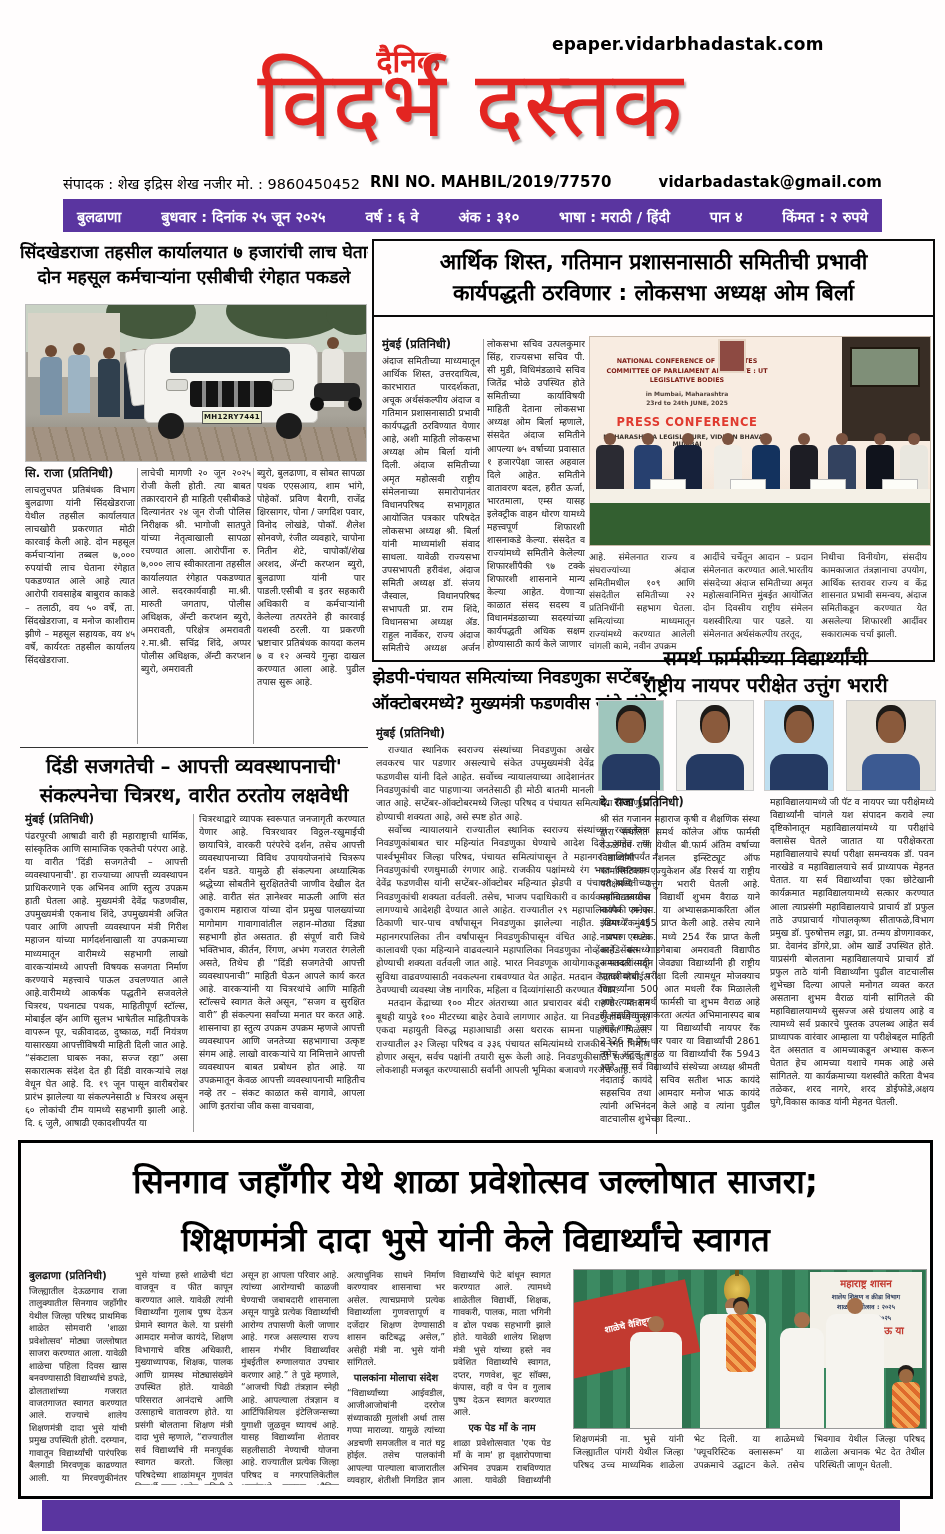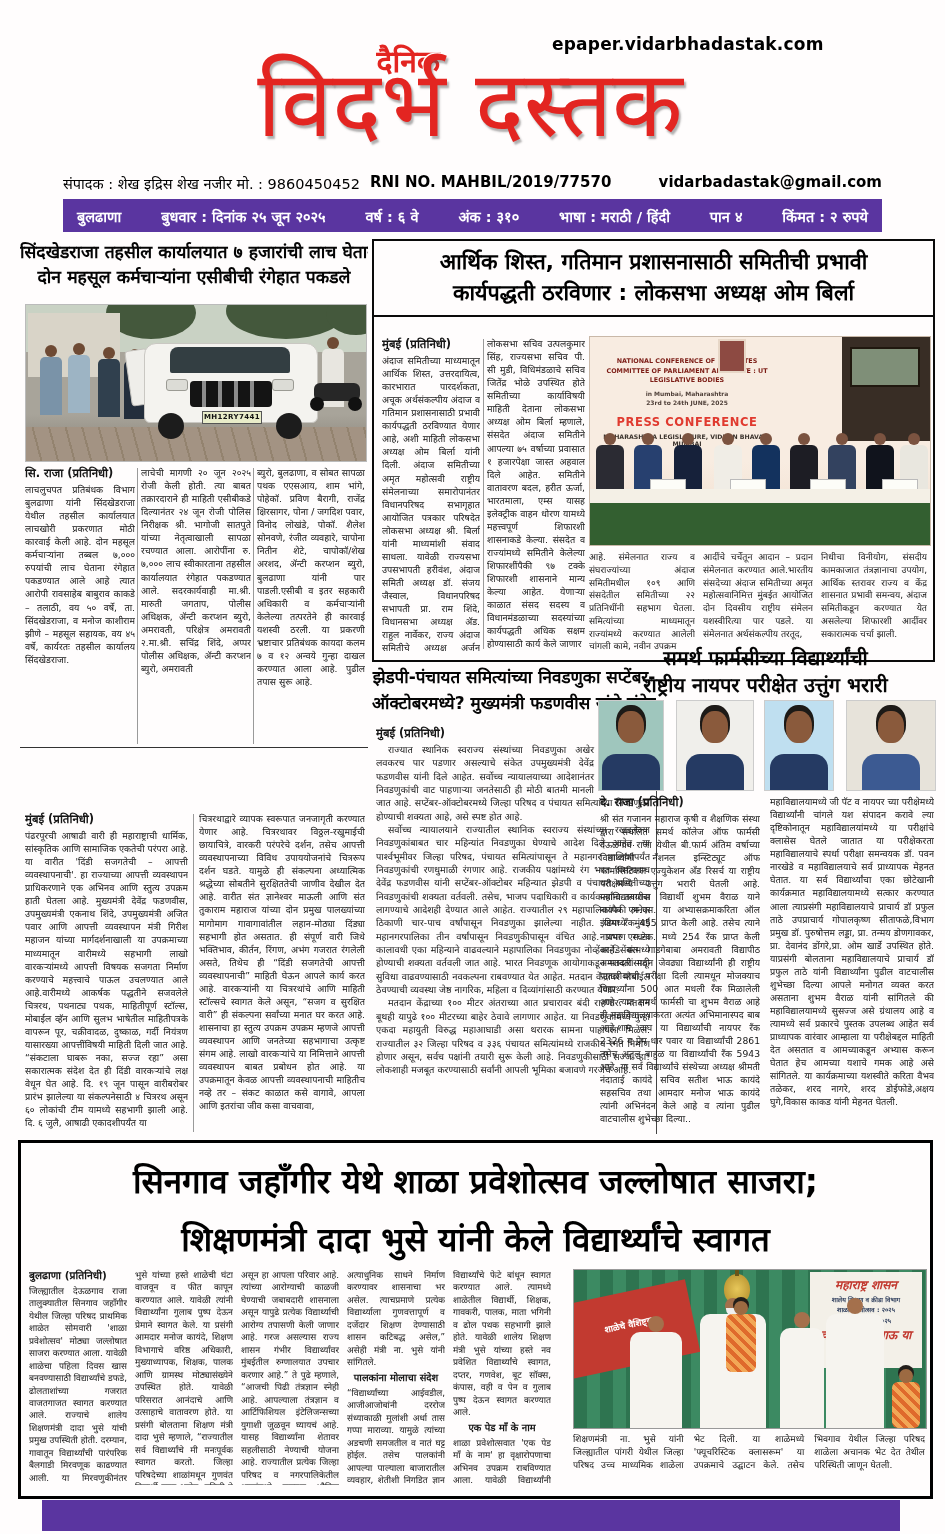--- a/index.html
+++ b/index.html
@@ -85,21 +85,21 @@
   .boxF{left:18px;top:1140px;width:909px;height:353px;border:3px solid #000;}
   .fhl{position:absolute;left:0;top:10px;width:100%;font-size:33px;font-weight:bold;text-align:center;line-height:1.75;overflow:hidden;}
   .fhl div{white-space:nowrap;}
   .subhead{font-weight:bold;text-align:center;font-size:9.8px;margin:2px 0;text-indent:0;}
   .photoF{position:absolute;left:552px;top:126px;width:352px;height:158px;overflow:hidden;border:1px solid #999;
     background:repeating-linear-gradient(90deg,#2e7450 0 13px,#3c8a62 13px 26px);}
   .redbanner{position:absolute;left:-10px;top:22px;width:130px;height:74px;background:#c23a30;transform:rotate(-12deg);
     color:#fff;font-size:9px;font-weight:bold;text-align:center;padding-top:26px;box-sizing:border-box;}
   .govbanner{position:absolute;right:4px;top:2px;width:112px;height:96px;background:#f3f0e8;padding:4px 3px;box-sizing:border-box;
     font-size:6.4px;font-weight:bold;color:#31405e;text-align:center;line-height:1.6;}
-  .govbanner .g1{color:#c23a30;font-size:12px;font-style:italic;}
+  .govbanner .g1{color:#c23a30;font-size:10px;}
   .bell{position:absolute;left:150px;top:4px;width:26px;height:30px;background:radial-gradient(#e7c75a,#b08a28);border-radius:50% 50% 46% 46%;}
   .bell::before{content:"";position:absolute;left:11px;top:-6px;width:4px;height:8px;background:#6b5518;}
   .pf{position:absolute;border-radius:10px 10px 0 0;background:#f6f4ef;}
   .pf::before{content:"";position:absolute;left:50%;top:-16px;width:16px;height:16px;margin-left:-8px;border-radius:50%;background:#a4704c;}
   .beard::after{content:"";position:absolute;left:50%;top:-6px;width:14px;height:8px;margin-left:-7px;border-radius:0 0 8px 8px;background:#efefef;}
   .kid{position:absolute;background:repeating-linear-gradient(45deg,#df6a2c 0 4px,#f2a756 4px 8px);border-radius:6px;}
   .kid::before{content:"";position:absolute;left:50%;top:-13px;width:14px;height:14px;margin-left:-7px;border-radius:50%;background:#9c6a42;box-shadow:0 -3px 0 1px #221e1a;}
   .fcap{position:absolute;left:552px;top:290px;width:352px;height:56px;column-count:3;column-gap:10px;
         font-size:9px;line-height:1.45;text-align:justify;font-weight:500;color:#111;overflow:hidden;}
   
@@ -234,20 +234,24 @@
   <div class="stu stu3" style="left:764px;width:68px"></div>
   <div class="stu stu4" style="left:846px;width:88px"></div>
 
   <div class="colbox" style="left:600px;top:795px;width:160px;height:340px">
     <div class="byline">दे. राजा (प्रतिनिधी)</div>
     <span>श्री संत गजानन महाराज कृषी व शैक्षणिक संस्था द्वारा संचलित समर्थ कॉलेज ऑफ फार्मसी देऊळगाव राजा येथील बी.फार्म अंतिम वर्षाच्या विद्यार्थ्यांनी नॅशनल इन्स्टिट्यूट ऑफ फार्मासिटिकल एज्युकेशन अँड रिसर्च या राष्ट्रीय परीक्षेमध्ये उत्तुंग भरारी घेतली आहे. महाविद्यालयाचा विद्यार्थी शुभम वैराळ याने नायपर एम.एस. या अभ्यासक्रमाकरिता ऑल इंडिया रँक 455 प्राप्त केली आहे. तसेच त्याने नायपर एम.टेक. मध्ये 254 रँक प्राप्त केली आहे. संत गाडगेबाबा अमरावती विद्यापीठ अमरावती मधून जेवढ्या विद्यार्थ्यांनी ही राष्ट्रीय पातळीवरची परीक्षा दिली त्यामधून मोजक्याच विद्यार्थ्यांना 500 आत मधली रँक मिळालेली आहे त्यात समर्थ फार्मसी चा शुभम वैराळ आहे ही महाविद्यालयाकरता अत्यंत अभिमानास्पद बाब आहे.शाम वाघ या विद्यार्थ्यांची नायपर रँक 2326 व प्रेम धार पवार या विद्यार्थ्यांची 2861 तसेच अतुल बाहुळ या विद्यार्थ्यांची रँक 5943 आहे. या सर्व विद्यार्थ्यांचे संस्थेच्या अध्यक्ष श्रीमती नंदाताई कायंदे सचिव सतीश भाऊ कायंदे सहसचिव तथा आमदार मनोज भाऊ कायंदे त्यांनी अभिनंदन केले आहे व त्यांना पुढील वाटचालीस शुभेच्छा दिल्या..</span>
   </div>
   <div class="colbox" style="left:770px;top:795px;width:164px;height:340px">महाविद्यालयामध्ये जी पॅट व नायपर च्या परीक्षेमध्ये विद्यार्थ्यांनी चांगले यश संपादन करावे ल्या दृष्टिकोनातून महाविद्यालयांमध्ये या परीक्षांचे क्लासेस घेतले जातात या परीक्षेकरता महाविद्यालयाचे स्पर्धा परीक्षा समन्वयक डॉ. पवन नारखेडे व महाविद्यालयाचे सर्व प्राध्यापक मेहनत घेतात. या सर्व विद्यार्थ्यांचा एका छोटेखानी कार्यक्रमात महाविद्यालयामध्ये सत्कार करण्यात आला त्याप्रसंगी महाविद्यालयाचे प्राचार्य डॉ प्रफुल ताठे उपप्राचार्य गोपालकृष्ण सीताफळे,विभाग प्रमुख डॉ. पुरुषोत्तम लड्डा, प्रा. तन्मय डोणगावकर, प्रा. देवानंद डोंगरे,प्रा. ओम खार्डे उपस्थित होते. याप्रसंगी बोलताना महाविद्यालयाचे प्राचार्य डॉ प्रफुल ताठे यांनी विद्यार्थ्यांना पुढील वाटचालीस शुभेच्छा दिल्या आपले मनोगत व्यक्त करत असताना शुभम वैराळ यांनी सांगितले की महाविद्यालयामध्ये सुसज्ज असे ग्रंथालय आहे व त्यामध्ये सर्व प्रकारचे पुस्तक उपलब्ध आहेत सर्व प्राध्यापक वारंवार आम्हाला या परीक्षेबद्दल माहिती देत असतात व आमच्याकडून अभ्यास करून घेतात हेच आमच्या यशाचे गमक आहे असे सांगितले. या कार्यक्रमाच्या यशस्वीते करिता वैभव तळेकर, शरद नागरे, शरद डोईफोडे,अक्षय घुगे,विकास काकड यांनी मेहनत घेतली.</div>
 
   <span class="hr" style="left:20px;top:747px;width:348px;height:1px;background:#333"></span>
+  <div class="hl hlE">
+    <div>दिंडी सजगतेची – आपत्ती व्यवस्थापनाची'</div>
+      <div>संकल्पनेचा चित्ररथ, वारीत ठरतोय लक्षवेधी</div>
+  </div>
   <div class="colbox" style="left:25px;top:812px;width:163px;height:322px">
     <div class="byline">मुंबई (प्रतिनिधी)</div>
     <span>पंढरपूरची आषाढी वारी ही महाराष्ट्राची धार्मिक, सांस्कृतिक आणि सामाजिक एकतेची परंपरा आहे. या वारीत 'दिंडी सजगतेची – आपत्ती व्यवस्थापनाची'. हा राज्याच्या आपत्ती व्यवस्थापन प्राधिकरणाने एक अभिनव आणि स्तुत्य उपक्रम हाती घेतला आहे. मुख्यमंत्री देवेंद्र फडणवीस, उपमुख्यमंत्री एकनाथ शिंदे, उपमुख्यमंत्री अजित पवार आणि आपत्ती व्यवस्थापन मंत्री गिरीश महाजन यांच्या मार्गदर्शनाखाली या उपक्रमाच्या माध्यमातून वारीमध्ये सहभागी लाखो वारकऱ्यांमध्ये आपत्ती विषयक सजगता निर्माण करण्याचे महत्त्वाचे पाऊल उचलण्यात आले आहे.वारीमध्ये आकर्षक पद्धतीने सजवलेले चित्ररथ, पथनाट्य पथक, माहितीपूर्ण स्टॉल्स, मोबाईल व्हॅन आणि सुलभ भाषेतील माहितीपत्रके वापरून पूर, चक्रीवादळ, दुष्काळ, गर्दी नियंत्रण यासारख्या आपत्तींविषयी माहिती दिली जात आहे. “संकटाला घाबरू नका, सज्ज रहा” असा सकारात्मक संदेश देत ही दिंडी वारकऱ्यांचे लक्ष वेधून घेत आहे. दि. १९ जून पासून वारीबरोबर प्रारंभ झालेल्या या संकल्पनेसाठी ४ चित्ररथ असून ६० लोकांची टीम यामध्ये सहभागी झाली आहे. दि. ६ जुलै, आषाढी एकादशीपर्यंत या</span>
   </div>
   <div class="colbox" style="left:199px;top:812px;width:166px;height:322px">चित्ररथाद्वारे व्यापक स्वरूपात जनजागृती करण्यात येणार आहे. चित्ररथावर विठ्ठल-रखुमाईची छायाचित्रे, वारकरी परंपरेचे दर्शन, तसेच आपत्ती व्यवस्थापनाच्या विविध उपाययोजनांचे चित्ररूप दर्शन घडते. यामुळे ही संकल्पना अध्यात्मिक श्रद्धेच्या सोबतीने सुरक्षिततेची जाणीव देखील देत आहे. वारीत संत ज्ञानेश्वर माऊली आणि संत तुकाराम महाराज यांच्या दोन प्रमुख पालख्यांच्या मागोमाग गावागावांतील लहान-मोठ्या दिंड्या सहभागी होत असतात. ही संपूर्ण वारी जिथे भक्तिभाव, कीर्तन, रिंगण, अभंग गजरात रंगलेली असते, तिथेच ही “दिंडी सजगतेची आपत्ती व्यवस्थापनाची” माहिती घेऊन आपले कार्य करत आहे. वारकऱ्यांनी या चित्ररथांचे आणि माहिती स्टॉल्सचे स्वागत केले असून, “सजग व सुरक्षित वारी” ही संकल्पना सर्वांच्या मनात घर करत आहे. शासनाचा हा स्तुत्य उपक्रम उपक्रम म्हणजे आपत्ती व्यवस्थापन आणि जनतेच्या सहभागाचा उत्कृष्ट संगम आहे. लाखो वारकऱ्यांचे या निमित्ताने आपत्ती व्यवस्थापन बाबत प्रबोधन होत आहे. या उपक्रमातून केवळ आपत्ती व्यवस्थापनाची माहितीच नव्हे तर – संकट काळात कसे वागावे, आपला आणि इतरांचा जीव कसा वाचवावा,</div>
   <span class="vr" style="left:193px;top:814px;height:318px"></span>
 
   <div class="abs boxF">
     <div class="fhl">
       <div>सिनगाव जहाँगीर येथे शाळा प्रवेशोत्सव जल्लोषात साजरा;</div>

